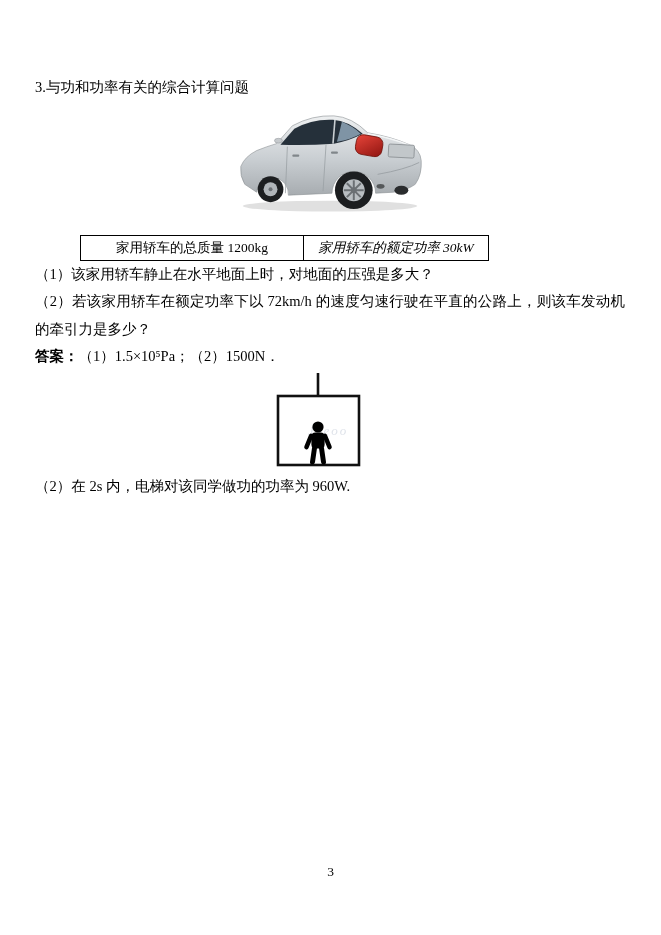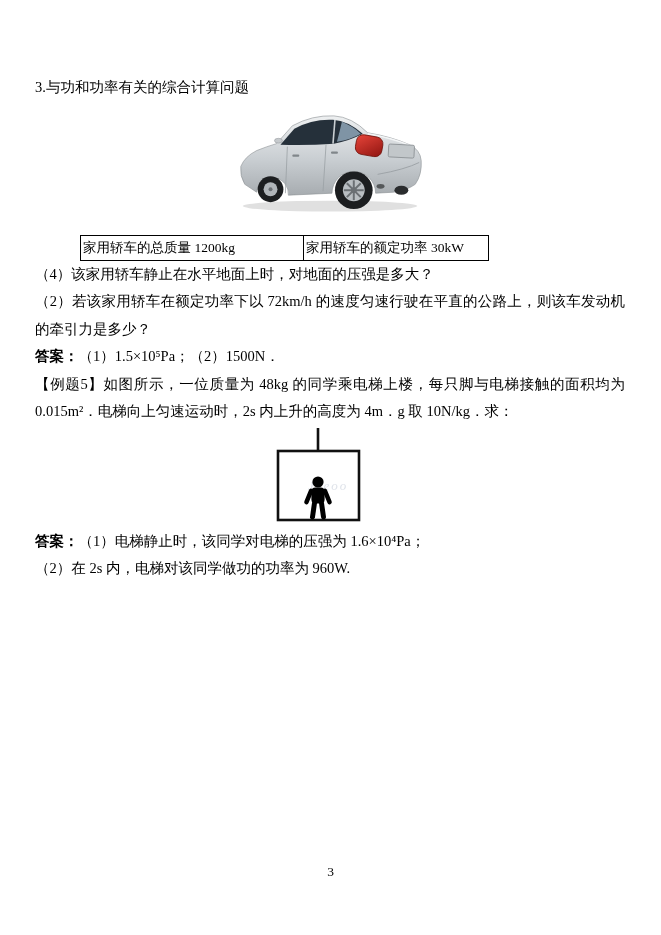--- a/index.html
+++ b/index.html
@@ -19,27 +19,27 @@
   .fig-car{height:114px;margin:1px 0 0 0;}
   .fig-car svg{height:114px;}
   .spec-table{
     border-collapse:collapse;
     margin:18px 0 0 45px;
     table-layout:fixed;
   }
   .spec-table td{
     border:1px solid #000;
     width:200px;height:24px;
-    text-align:left;vertical-align:middle;
+    text-align:center;vertical-align:middle;
     font-size:13.5px;
     padding:0 2px;
     white-space:nowrap;
   }
   .spec-table td.c1{width:218px;}
-  .spec-table td.c2{width:180px;}
+  .spec-table td.c2{width:180px;font-style:italic;}
   .q-block{margin-top:6px;}
   .fig-elevator{height:98px;margin:2px 0 2px 0;}
   .frac{
     display:inline-flex;flex-direction:column;
     vertical-align:-8px;text-align:center;
     font-size:12.5px;line-height:1.15;margin:0 3px;
   }
   .frac .num{border-bottom:1px solid #000;padding:0 3px;}
   .frac .den{padding:0 3px;}
   .analysis-frac-line{line-height:27.5px;}
@@ -106,27 +106,26 @@
 
   <table class="spec-table">
     <tbody>
       <tr>
         <td class="c1">家用轿车的总质量 1200kg</td>
         <td class="c2">家用轿车的额定功率 30kW</td>
       </tr>
     </tbody>
   </table>
 
-  <p class="doc q-block">（4）该家用轿车静止在水平地面上时，对地面的压强是多大？</p>
+  <p class="doc q-block">（1）该家用轿车静止在水平地面上时，对地面的压强是多大？</p>
   <p class="doc">（2）若该家用轿车在额定功率下以 72km/h 的速度匀速行驶在平直的公路上，则该车发动机的牵引力是多少？</p>
 
   <p class="doc"><span class="bold">答案：</span><span>（1）1.5×10⁵Pa；（2）1500N．</span></p>
 
 
-  <p class="doc">【例题5】如图所示，一位质量为 48kg 的同学乘电梯上楼，每只脚与电梯接触的面积均为 0.015m²．电梯向上匀速运动时，2s 内上升的高度为 4m．g 取 10N/kg．求：</p>
 
   <div class="fig fig-elevator">
     <svg viewBox="0 0 120 98" width="120" height="98" xmlns="http://www.w3.org/2000/svg">
       <line x1="48" y1="0" x2="48" y2="23" stroke="#111" stroke-width="2.6"></line>
       <rect x="8" y="23" width="81" height="69" fill="#ffffff" stroke="#111" stroke-width="2.6"></rect>
       <text x="38" y="62" font-size="13" fill="#dfe3ea" font-style="italic" letter-spacing="2">Jyeoo</text>
       <g fill="#000">
         <circle cx="48" cy="54" r="5.6"></circle>
         <rect x="41.4" y="59.5" width="13.2" height="16" rx="4"></rect>
         <g stroke="#000" stroke-width="4.6" stroke-linecap="round">
@@ -134,19 +133,18 @@
           <line x1="55" y1="63" x2="59.5" y2="74"></line>
         </g>
         <g stroke="#000" stroke-width="5" stroke-linecap="round">
           <line x1="44.5" y1="75" x2="42.5" y2="89"></line>
           <line x1="51.5" y1="75" x2="53.5" y2="89"></line>
         </g>
       </g>
     </svg>
   </div>
 
-  <p class="doc"><span class="bold">答案：</span><span>（1）电梯静止时，该同学对电梯的压强为 1.6×10⁴Pa；</span></p>
   <p class="doc">（2）在 2s 内，电梯对该同学做功的功率为 960W.</p>
 
 
   <div class="page-num">3</div>
 
 </div>
 
 </body></html>

